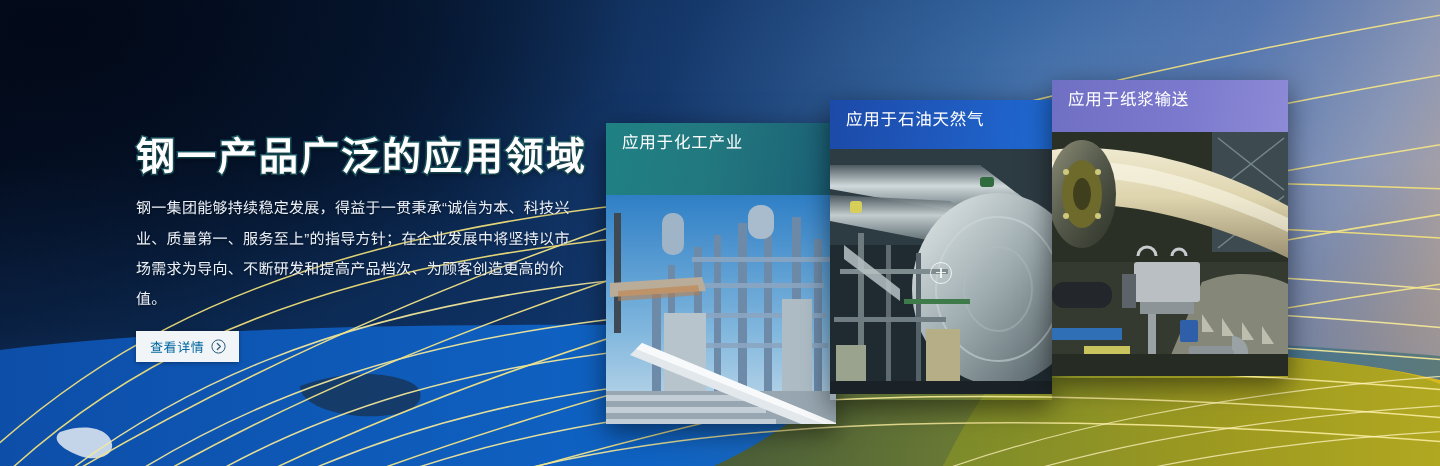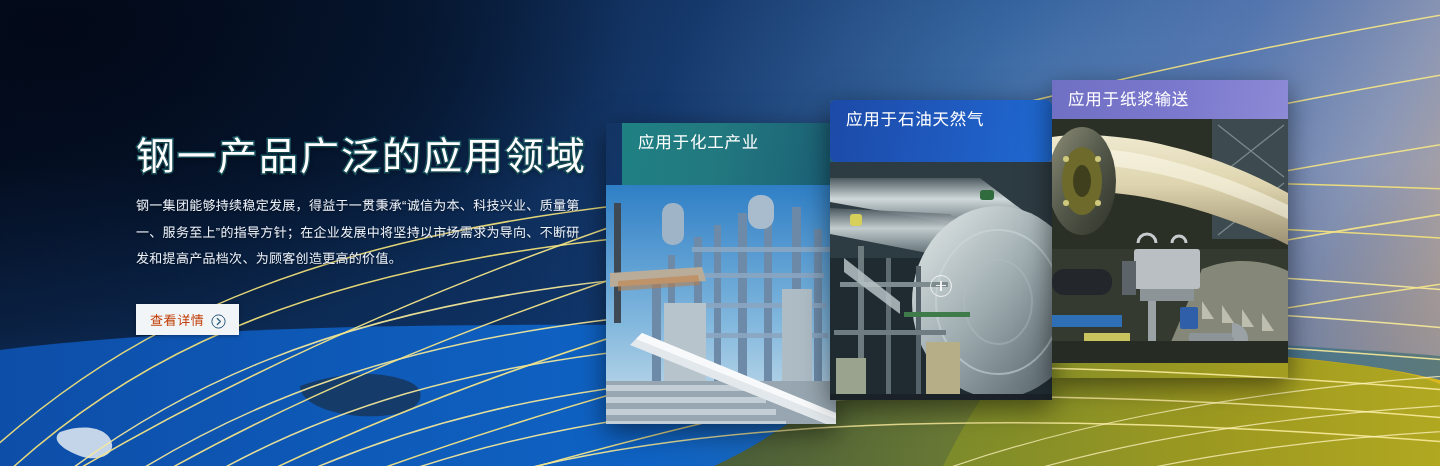--- a/index.html
+++ b/index.html
@@ -46,41 +46,41 @@
 
   .arcs{position:absolute;inset:0;}
   .globe-wrap{position:absolute;left:0;right:0;bottom:-6px;height:150px;overflow:hidden;}
 
   
   .copy{position:absolute;left:136px;top:136px;width:470px;}
 
   .headline{
     margin:0;
     font-size:39px;line-height:1.06;
-    font-weight:normal;
+    font-weight:bold;
     letter-spacing:2px;
     color:#ffffff;
     -webkit-text-stroke:3px #1d5f6b;
     paint-order:stroke fill;
     text-shadow:0 2px 4px rgba(0,0,0,.55);
   }
   .lede{
-    margin:16px 0 16px 0;
-    font-size:13px;line-height:2.02;
+    margin:16px 0 0 0;
+    font-size:15px;line-height:2.02;
     color:#ecf2fb;
     letter-spacing:.3px;
     text-shadow:0 1px 2px rgba(0,0,0,.5);
     width:445px;
   }
   .cta{
-    display:inline-flex;align-items:flex-end;gap:7px;
+    display:inline-flex;align-items:center;gap:7px;
     margin-top:16px;
     padding:6px 13px 6px 14px;
     background:#f2f5f7;
-    color:#c2410c;
+    color:#0369a1;
     font-size:13px;
     letter-spacing:.6px;
     border:0;cursor:pointer;
     text-decoration:none;
     box-shadow:0 1px 4px rgba(0,0,0,.35);
   }
   .cta .chev{display:inline-flex;}
 
   
   .card{
@@ -104,29 +104,29 @@
     border-radius:50%;
   }
   .plus:before,.plus:after{
     content:"";position:absolute;background:rgba(255,255,255,.85);
   }
   .plus:before{left:5px;right:5px;top:9.3px;height:1.4px;}
   .plus:after{top:5px;bottom:5px;left:9.3px;width:1.4px;}
 
   
   #card-chemical{left:606px;top:123px;width:230px;height:301px;}
-  #card-chemical .card-head{background:linear-gradient(100deg,#1f8183 0%,#22787f 45%,#1b5f76 100%);height:62px;margin-left:16px;}
+  #card-chemical .card-head{background:linear-gradient(100deg,#1f8183 0%,#22787f 45%,#1b5f76 100%);height:72px;}
   #card-chemical .card-photo{height:243px;}
 
   #card-oil{left:830px;top:100px;width:222px;height:300px;}
-  #card-oil .card-head{background:linear-gradient(100deg,#1c4aa8 0%,#1f59bd 50%,#1f6ad3 100%);height:62px;border-radius:6px;}
+  #card-oil .card-head{background:linear-gradient(100deg,#1c4aa8 0%,#1f59bd 50%,#1f6ad3 100%);height:49px;}
   #card-oil .card-photo{height:245px;}
 
   #card-pulp{left:1052px;top:80px;width:236px;height:298px;}
-  #card-pulp .card-head{background:linear-gradient(100deg,#6f6fc4 0%,#7b79cd 55%,#8d8ad6 100%);height:39px;}
+  #card-pulp .card-head{background:linear-gradient(100deg,#6f6fc4 0%,#7b79cd 55%,#8d8ad6 100%);height:52px;}
   #card-pulp .card-photo{height:244px;}
 </style>
 </head>
 <body>
 
 <div class="stage">
 
   <div class="bg-base"></div>
   <div class="bg-glow"></div>
   <div class="bg-darkleft"></div>

